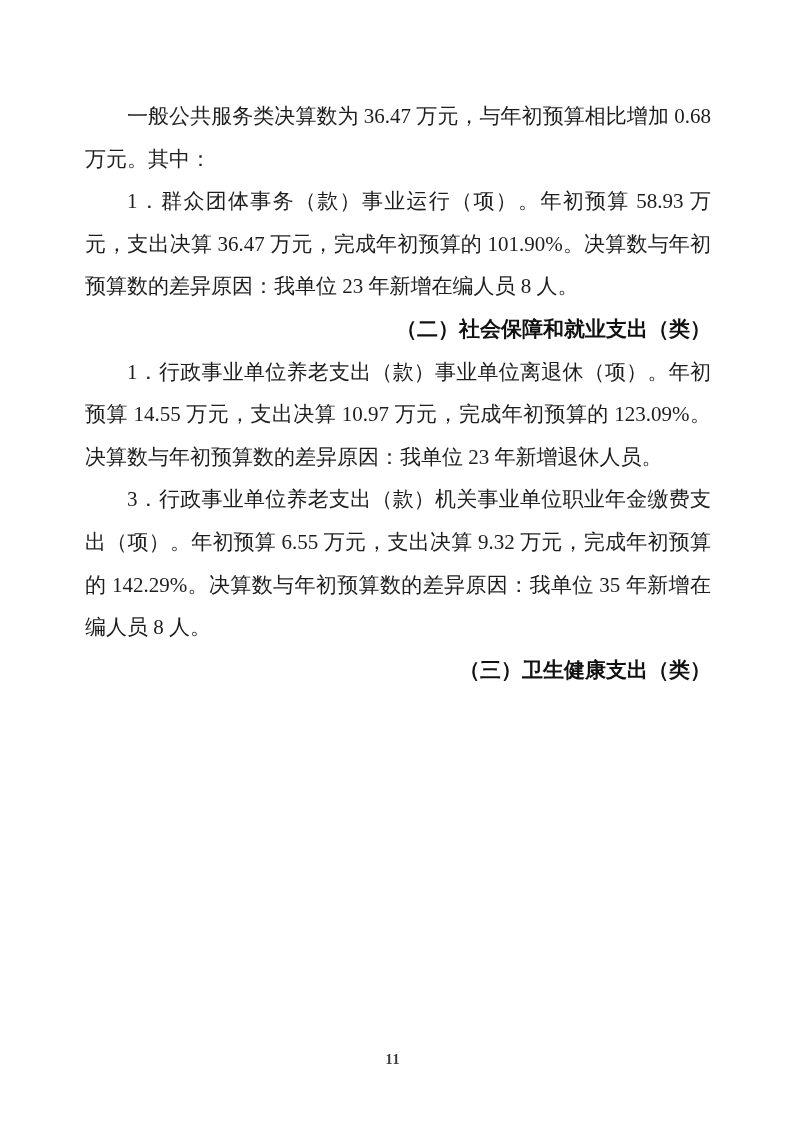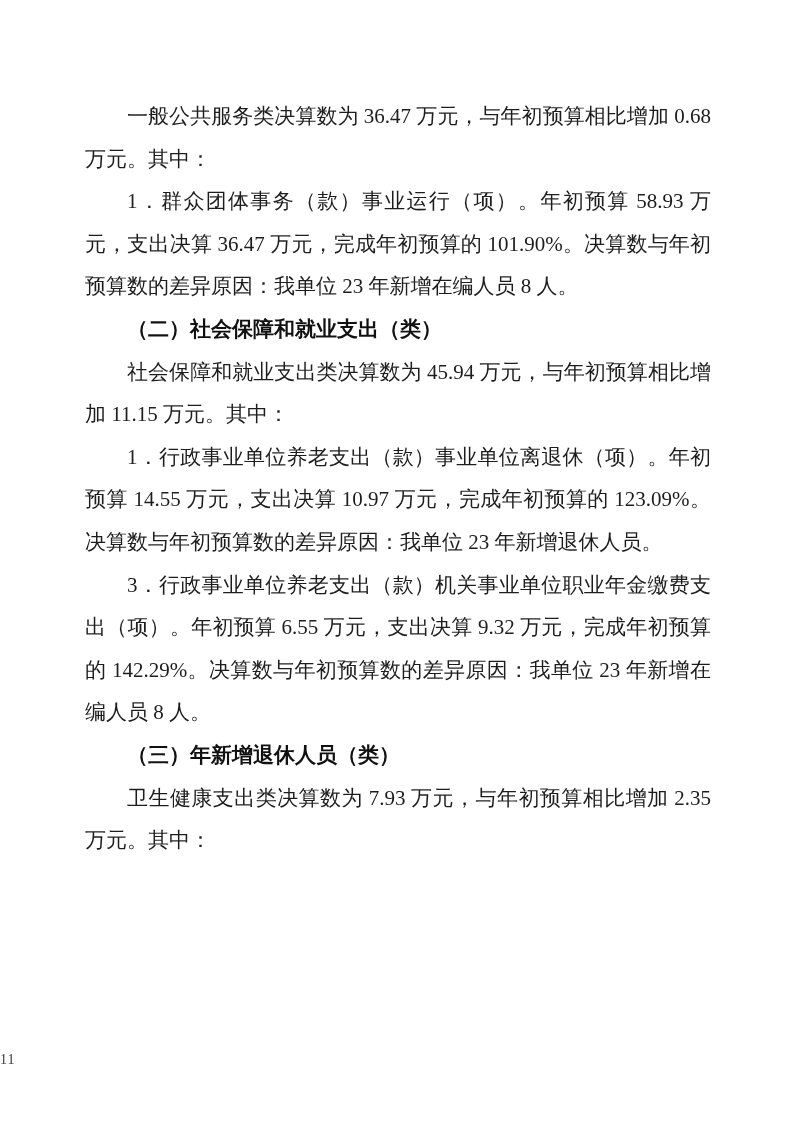--- a/index.html
+++ b/index.html
@@ -29,40 +29,40 @@
     text-justify: inter-ideograph;
     text-indent: 2em;
     color: #1d1d1d;
   }
   .heading {
     font-size: 21px;
     line-height: 42.6px;
     text-indent: 2em;
     font-weight: bold;
     color: #111111;
+    text-align: right;
   }
   .page-number {
     position: absolute;
     bottom: 55px;
     left: 0;
     right: 8px;
-    text-align: left;
+    text-align: center;
     font-size: 14px;
     color: #3a3a3a;
     letter-spacing: 1px;
+    font-weight: bold;
   }
 </style>
 </head>
 <body>
 
 <div class="page">
   <div class="content">
     <p class="para">一般公共服务类决算数为 36.47 万元，与年初预算相比增加 0.68 万元。其中：</p>
     <p class="para">1．群众团体事务（款）事业运行（项）。年初预算 58.93 万元，支出决算 36.47 万元，完成年初预算的 101.90%。决算数与年初预算数的差异原因：我单位 23 年新增在编人员 8 人。</p>
     <p class="heading">（二）社会保障和就业支出（类）</p>
-    <p class="para">社会保障和就业支出类决算数为 45.94 万元，与年初预算相比增加 11.15 万元。其中：</p>
     <p class="para">1．行政事业单位养老支出（款）事业单位离退休（项）。年初预算 14.55 万元，支出决算 10.97 万元，完成年初预算的 123.09%。决算数与年初预算数的差异原因：我单位 23 年新增退休人员。</p>
-    <p class="para">3．行政事业单位养老支出（款）机关事业单位职业年金缴费支出（项）。年初预算 6.55 万元，支出决算 9.32 万元，完成年初预算的 142.29%。决算数与年初预算数的差异原因：我单位 23 年新增在编人员 8 人。</p>
-    <p class="heading">（三）年新增退休人员（类）</p>
-    <p class="para">卫生健康支出类决算数为 7.93 万元，与年初预算相比增加 2.35 万元。其中：</p>
+    <p class="para">3．行政事业单位养老支出（款）机关事业单位职业年金缴费支出（项）。年初预算 6.55 万元，支出决算 9.32 万元，完成年初预算的 142.29%。决算数与年初预算数的差异原因：我单位 35 年新增在编人员 8 人。</p>
+    <p class="heading">（三）卫生健康支出（类）</p>
   </div>
   <div class="page-number">11</div>
 </div>
 
 </body></html>

